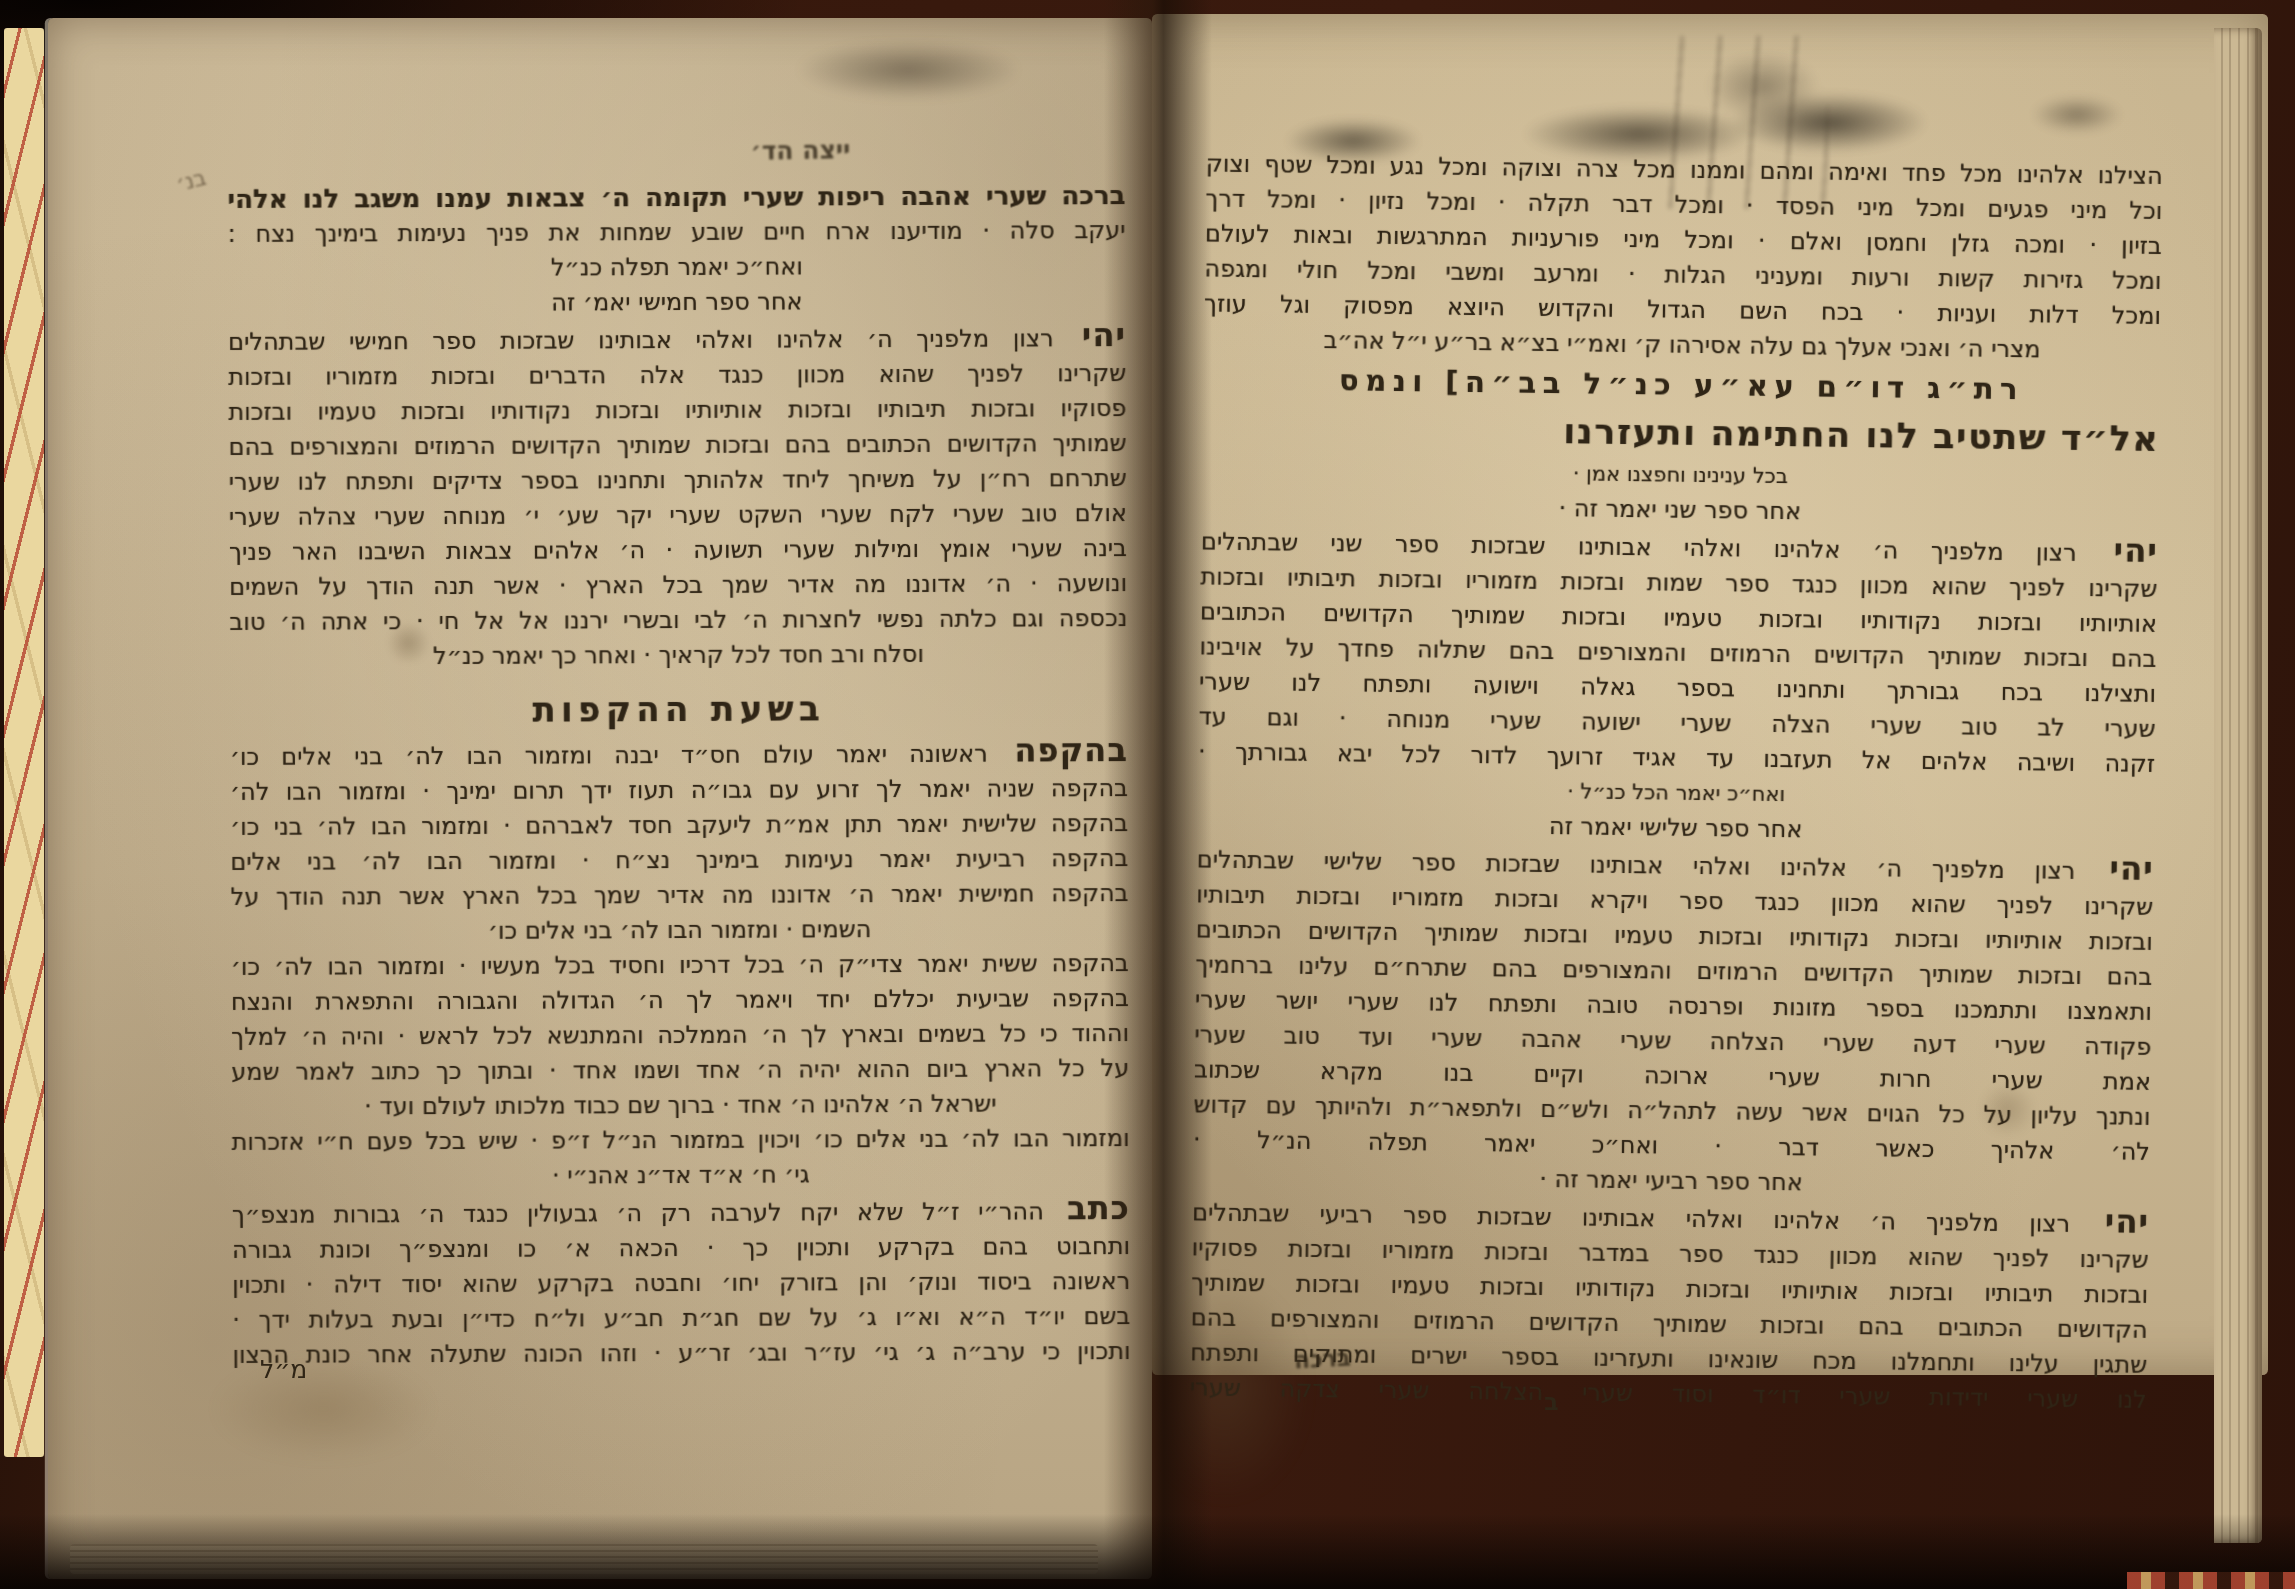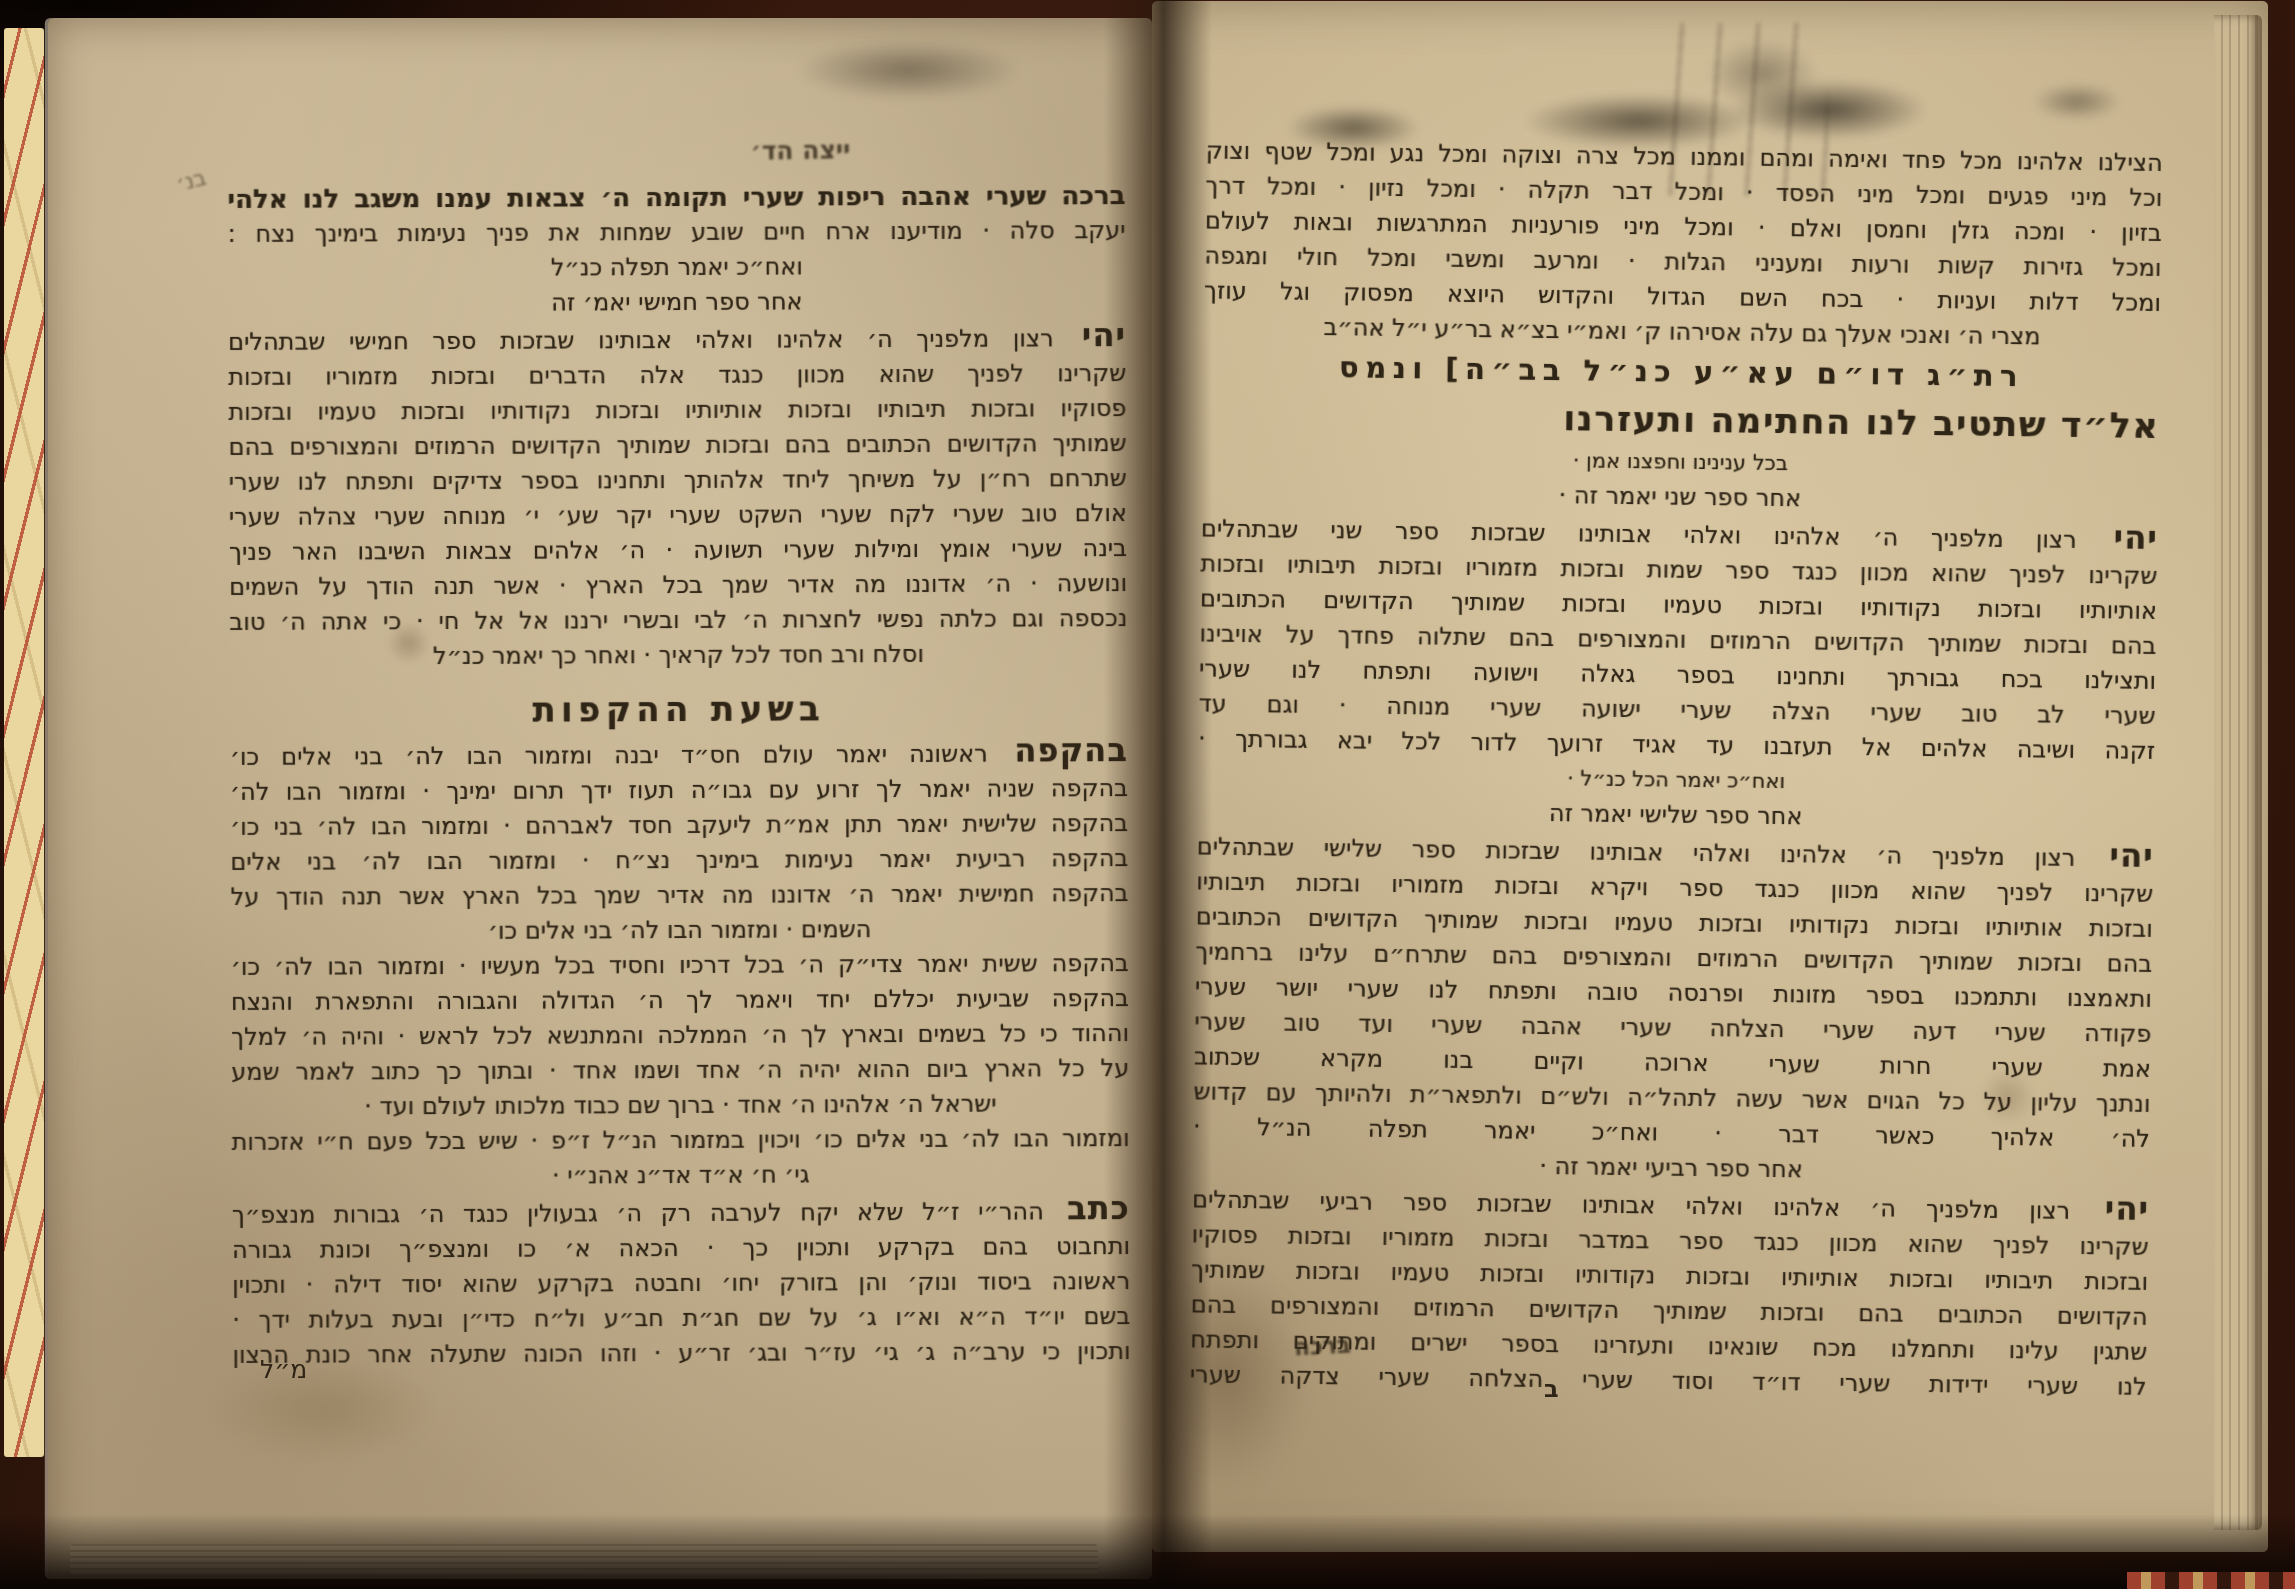--- a/index.html
+++ b/index.html
@@ -22,21 +22,21 @@
          opacity:.85;}
   
   .page{position:absolute;border-radius:5.4px;}
   .page-left{left:48px;top:18.4px;width:1104px;height:1561px;
          background:
            radial-gradient(ellipse at 60% 30%,rgba(222,206,172,.55),rgba(222,206,172,0) 70%),
            radial-gradient(ellipse at 15% 85%,rgba(120,98,70,.30),rgba(120,98,70,0) 60%),
            radial-gradient(ellipse at 90% 10%,rgba(110,92,66,.25),rgba(110,92,66,0) 55%),
            linear-gradient(180deg,#c6b493 0%,#c9b795 55%,#b7a483 100%);
          box-shadow:inset 0 0 43px rgba(70,52,30,.45), -3.2px 0 0 rgba(240,230,205,.5);}
-  .page-right{left:1152px;top:1px;width:1116px;height:1551px;
+  .page-right{left:1152px;top:14px;width:1116px;height:1361px;
          background:
            radial-gradient(ellipse at 45% 40%,rgba(228,211,176,.5),rgba(228,211,176,0) 72%),
            radial-gradient(ellipse at 5% 95%,rgba(116,94,64,.35),rgba(116,94,64,0) 55%),
            linear-gradient(180deg,#c8b590 0%,#cfbd98 50%,#bfab87 100%);
          box-shadow:inset 0 0 49px rgba(70,52,30,.4);}
   
   .gutter{position:absolute;left:1104px;top:0;width:108px;height:1590px;
          background:linear-gradient(90deg,rgba(40,24,11,0) 0%,rgba(40,24,11,.55) 45%,rgba(25,14,6,.7) 55%,rgba(40,24,11,0) 100%);}
   
   .page-edges-right{position:absolute;left:1062px;top:14px;width:48px;height:1515px;border-radius:0 5.4px 5.4px 0;

